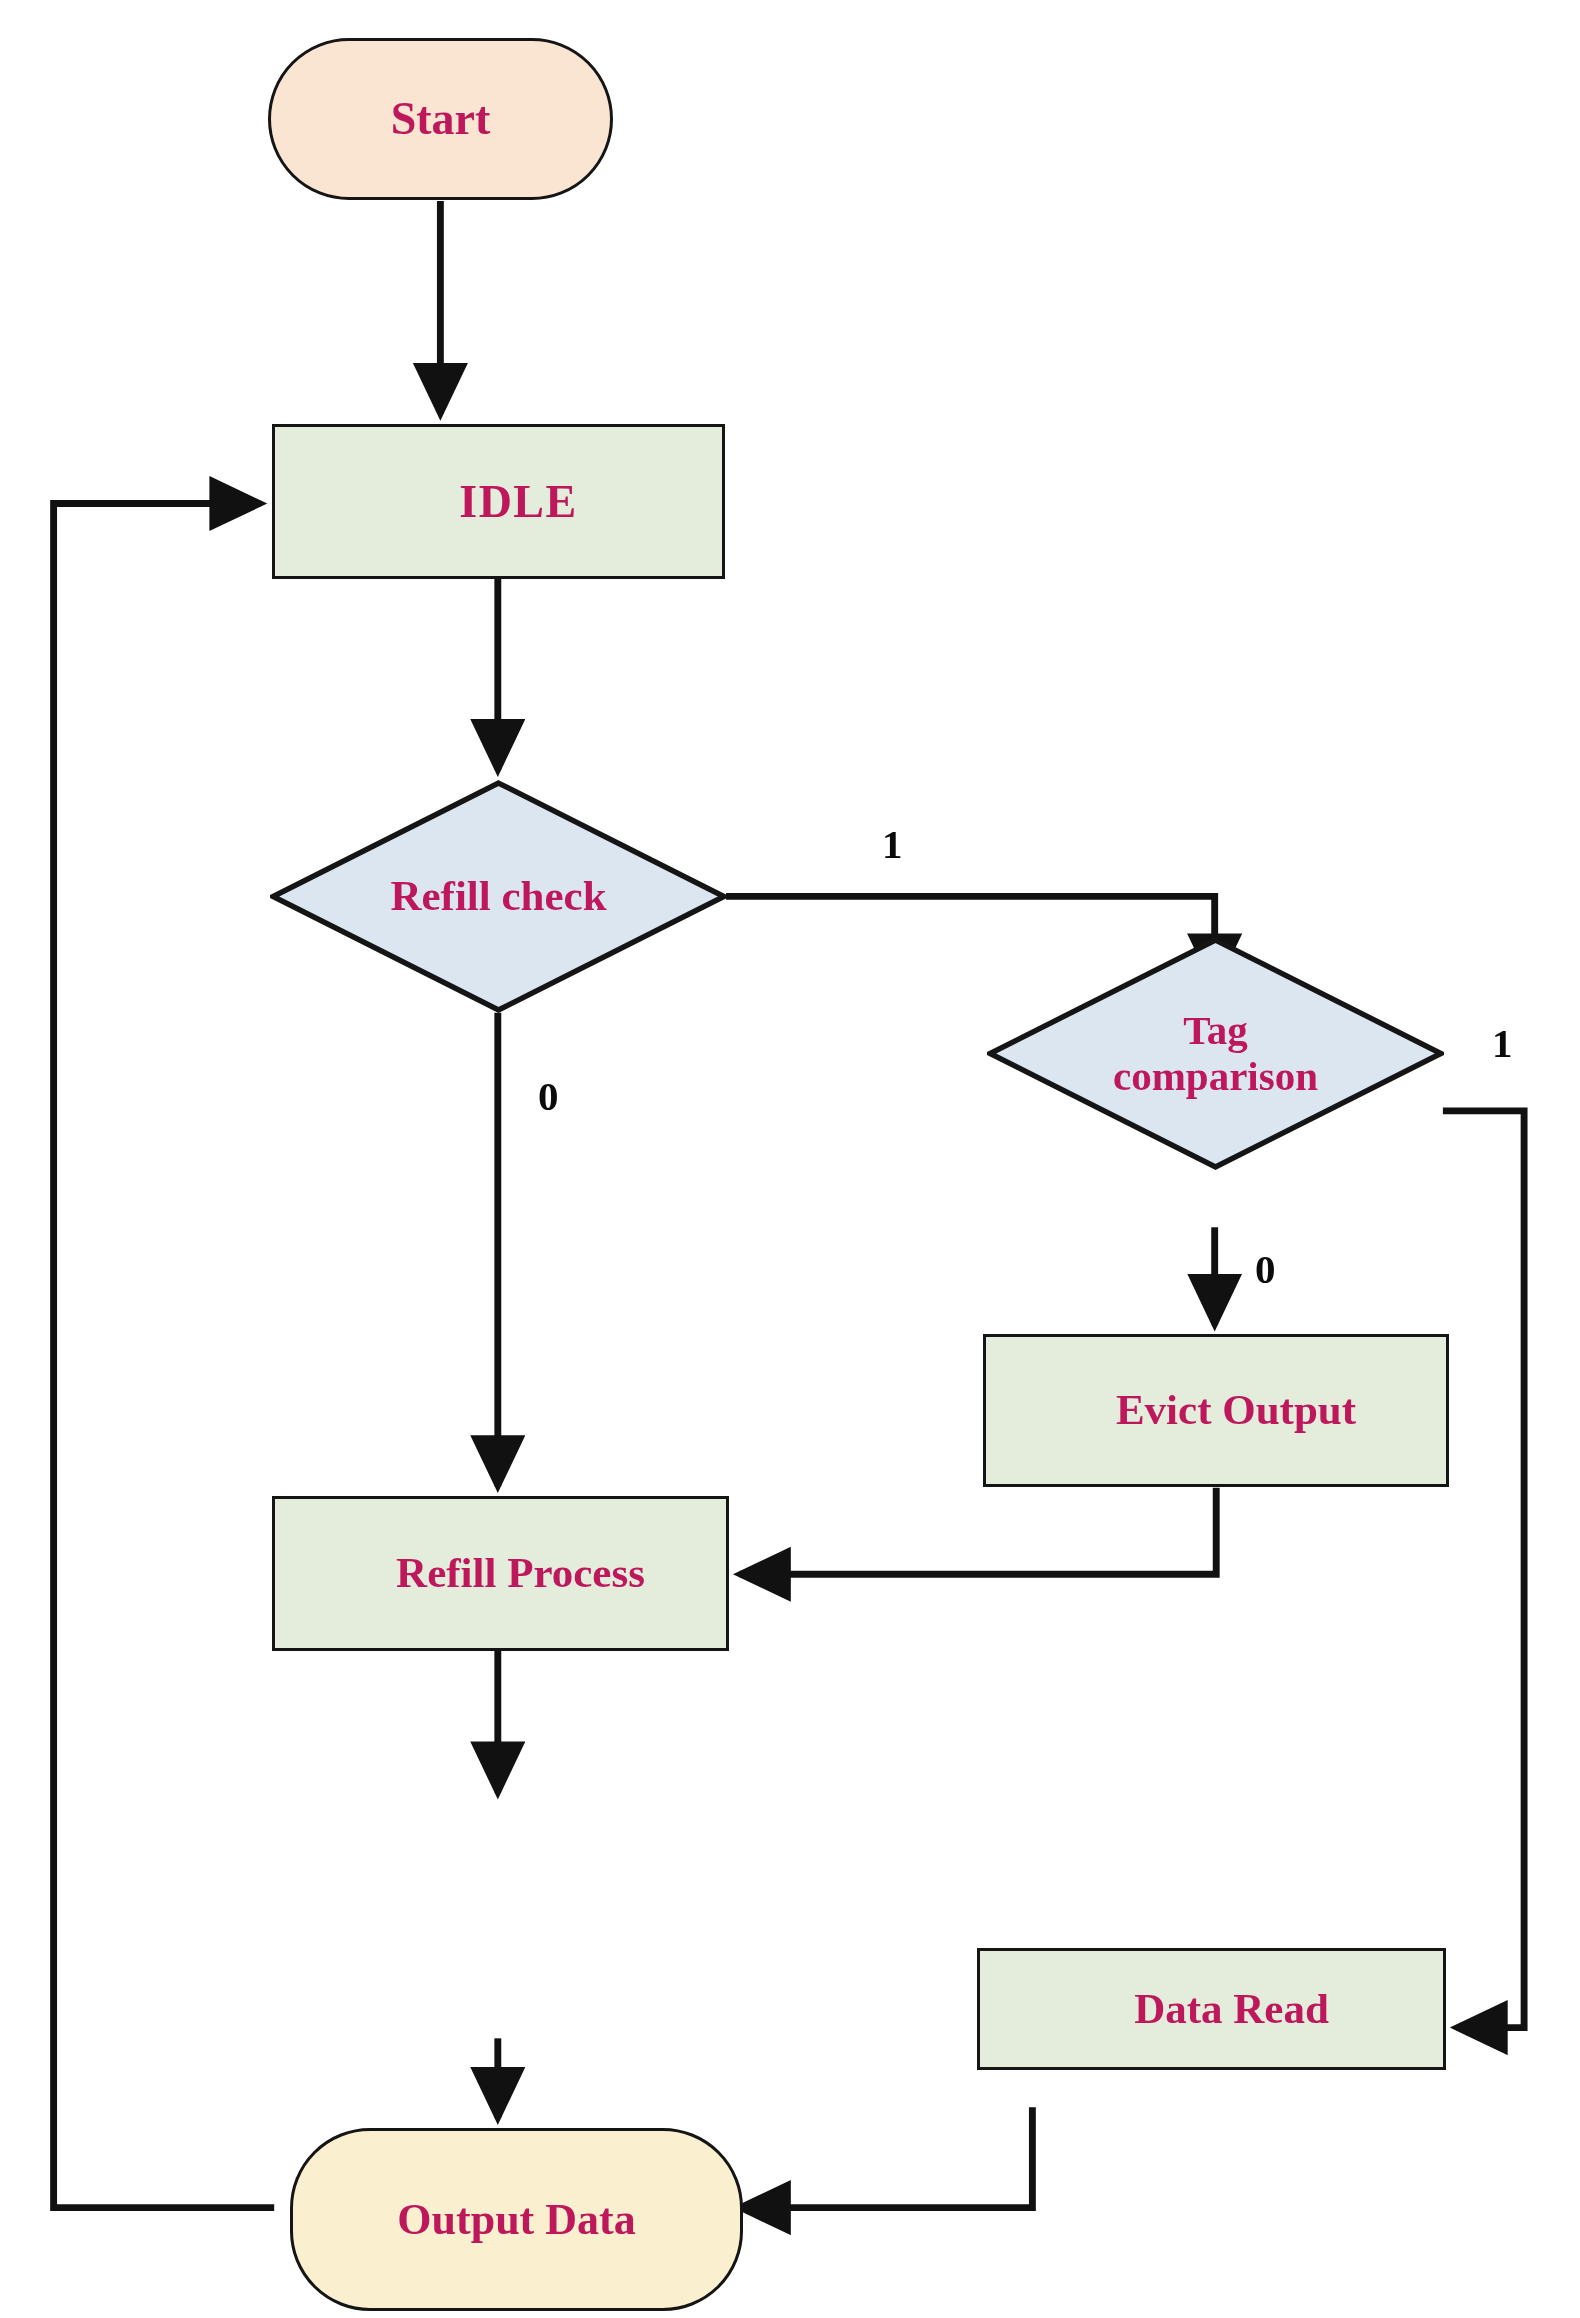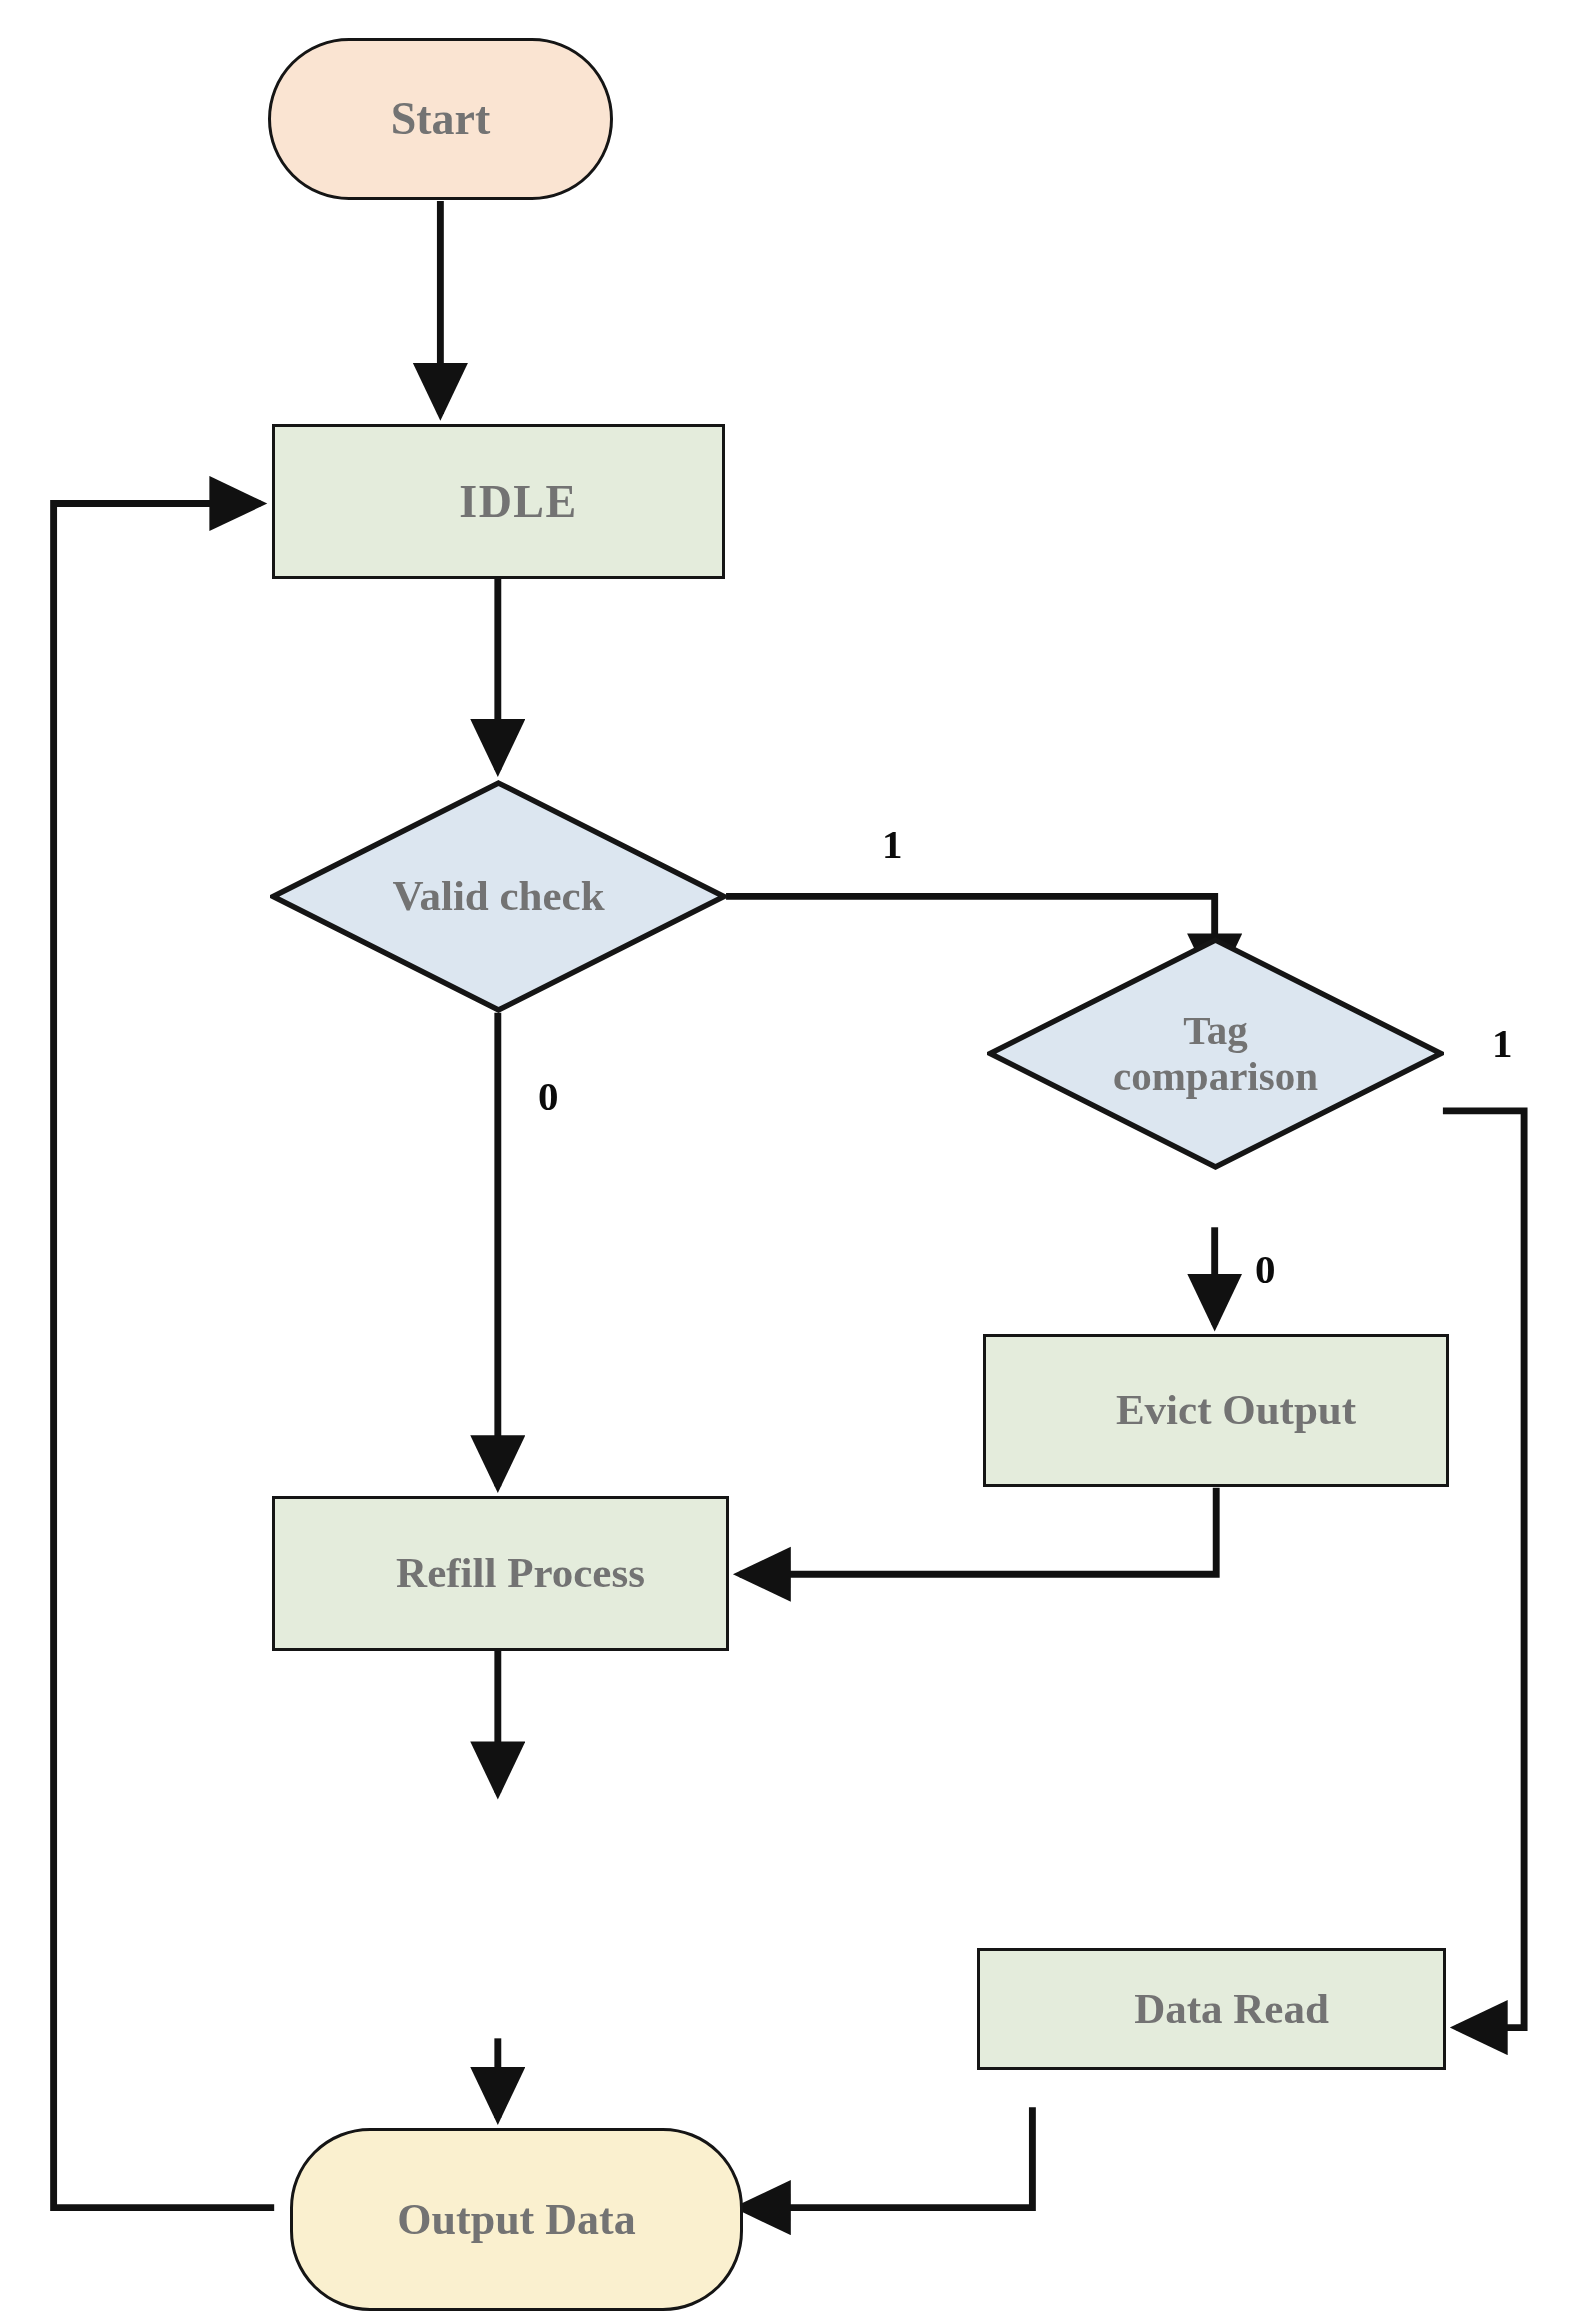--- a/index.html
+++ b/index.html
@@ -1,21 +1,21 @@
 <!DOCTYPE html>
 <html style="font-size:12.3px"><head>
 <meta charset="utf-8">
 <title>Cache Controller Flowchart</title>
 <style>
   html,body{margin:0;padding:0;background:#ffffff;}
   body{font-family:"Liberation Serif",serif;}
   #stage{position:relative;width:1580px;height:2319px;background:#ffffff;overflow:hidden;}
   #wires{position:absolute;left:0;top:0;width:1580px;height:2319px;}
   .node{position:absolute;box-sizing:border-box;display:flex;align-items:center;justify-content:center;text-align:center;}
-  .node .lbl{font-family:"Liberation Serif",serif;font-weight:bold;color:#737373;line-height:1.12;white-space:pre-line;}
+  .node .lbl{font-family:"Liberation Serif",serif;font-weight:bold;color:#be185d;line-height:1.12;white-space:pre-line;}
   .rect{border:3.8px solid #151515;padding-left:40px;}
   .oval{border:3.8px solid #151515;}
   .diamond .dshape{position:absolute;left:0;top:0;width:100%;height:100%;}
   .diamond .lbl{position:relative;z-index:2;}
   .edge-label{position:absolute;font-family:"Liberation Serif",serif;font-weight:bold;color:#0b0b0b;}
 </style>
 </head>
 <body>
 
 <div id="stage">
@@ -57,21 +57,21 @@
   </div>
 
   <div class="node rect" style="left:272px;top:424px;width:453px;height:155px;background:#e4ecdc;">
     <span class="lbl" style="font-size:46px;letter-spacing:1.5px;">IDLE</span>
   </div>
 
   <div class="node diamond" style="left:270px;top:780px;width:457px;height:233px;">
     <svg class="dshape" viewBox="0 0 596 304" preserveAspectRatio="none">
       <polygon points="298,4 592,152 298,300 4,152" fill="#dce6f0" stroke="#151515" stroke-width="7"></polygon>
     </svg>
-    <span class="lbl" style="font-size:43px;">Valid check</span>
+    <span class="lbl" style="font-size:43px;">Refill check</span>
   </div>
 
   <div class="node diamond" style="left:987px;top:937px;width:457px;height:233px;">
     <svg class="dshape" viewBox="0 0 596 304" preserveAspectRatio="none">
       <polygon points="298,4 592,152 298,300 4,152" fill="#dce6f0" stroke="#151515" stroke-width="7"></polygon>
     </svg>
     <span class="lbl" style="font-size:41px;">Tag
 comparison</span>
   </div>
 

